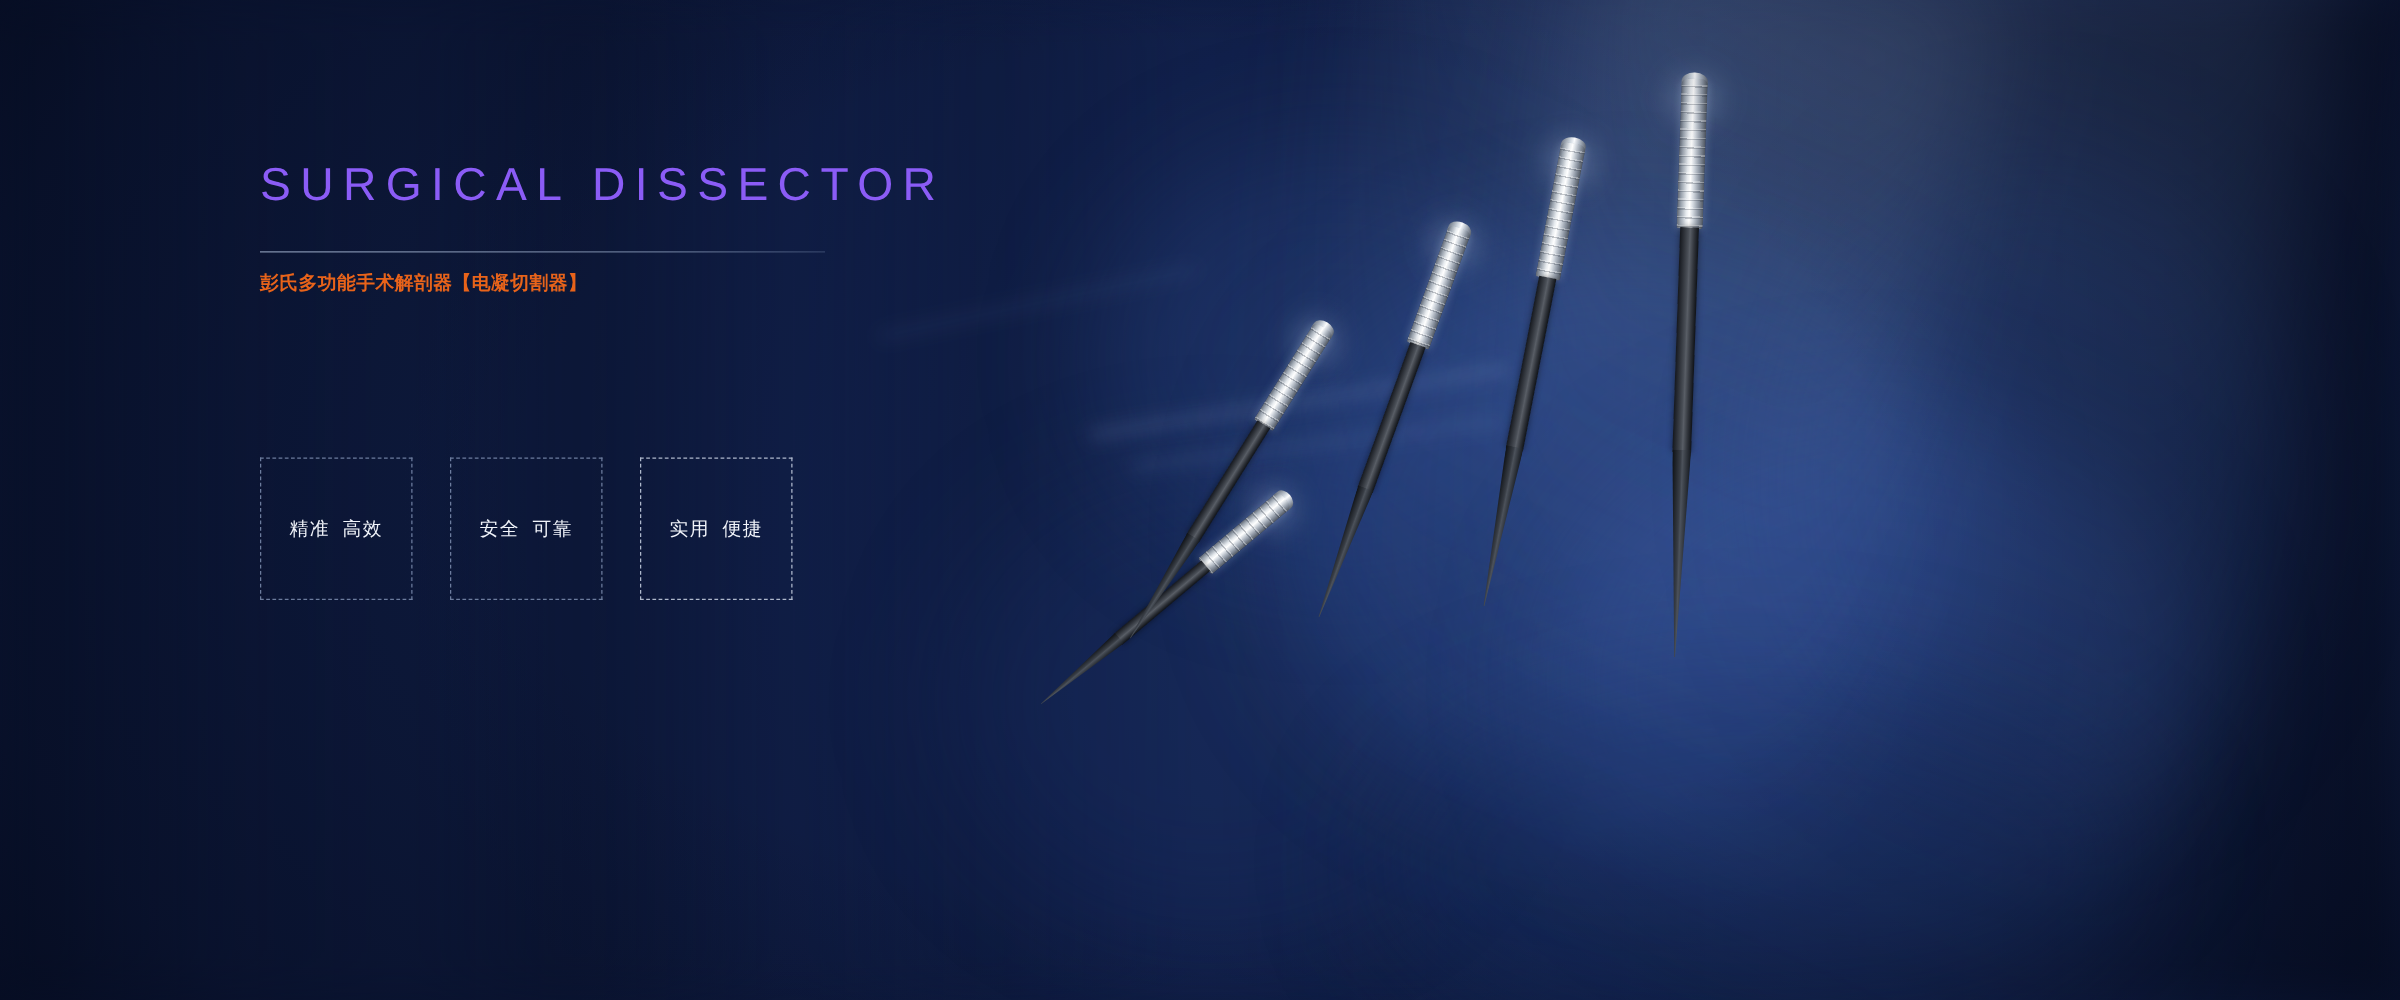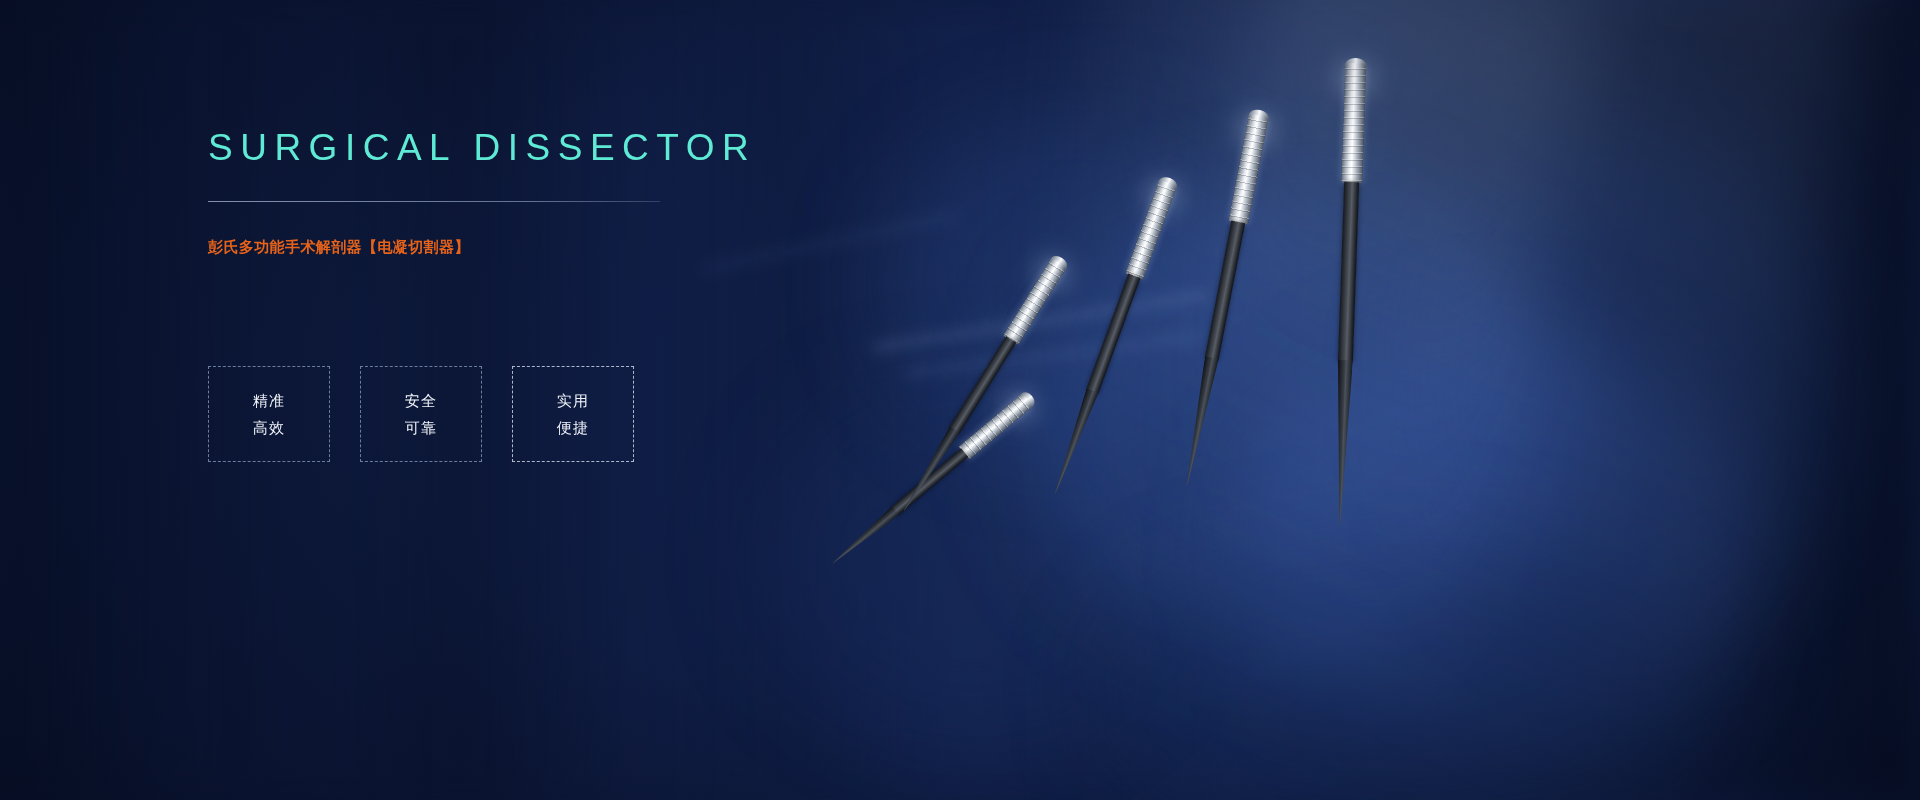--- a/index.html
+++ b/index.html
@@ -94,53 +94,53 @@
     color:#ffffff;
     font-weight:400;
     letter-spacing:1px;
     white-space:nowrap;
     text-shadow:0 1px 6px rgba(0,0,0,.32);
   }
   .title-en{
     margin-top:6px;
     font-size:37px;
     line-height:48px;
-    color:#5eead4;
+    color:#8b5cf6;
     font-weight:300;
     letter-spacing:7.5px;
     white-space:nowrap;
   }
   .divider{
     margin-top:29px;
     width:452px; height:1px;
     background:linear-gradient(90deg, rgba(164,180,208,.78) 0%, rgba(150,168,198,.62) 72%, rgba(130,150,184,.30) 100%);
   }
   .subtitle-cn{
-    margin-top:34px;
+    margin-top:14px;
     font-size:15px;
     line-height:22px;
     color:#e8631a;
     font-weight:700;
     letter-spacing:.4px;
     white-space:nowrap;
   }
 
   
   .features{
     position:absolute;
     left:208px; top:366px;
     display:flex;
     align-items:flex-start;
     gap:30px;
   }
   .feature-box{
-    width:122px; height:96px;
+    width:122px; height:114px;
     border:1px dashed rgba(215,224,240,.80);
     display:flex;
-    flex-direction:column;
+    flex-direction:row;
     align-items:center;
     justify-content:center;
     gap:10px;
   }
   .feature-box.dim{ border-color:rgba(146,164,198,.72); }
   .feature-line{
     font-size:15px;
     line-height:17px;
     color:#f1f4fa;
     letter-spacing:1.2px;

